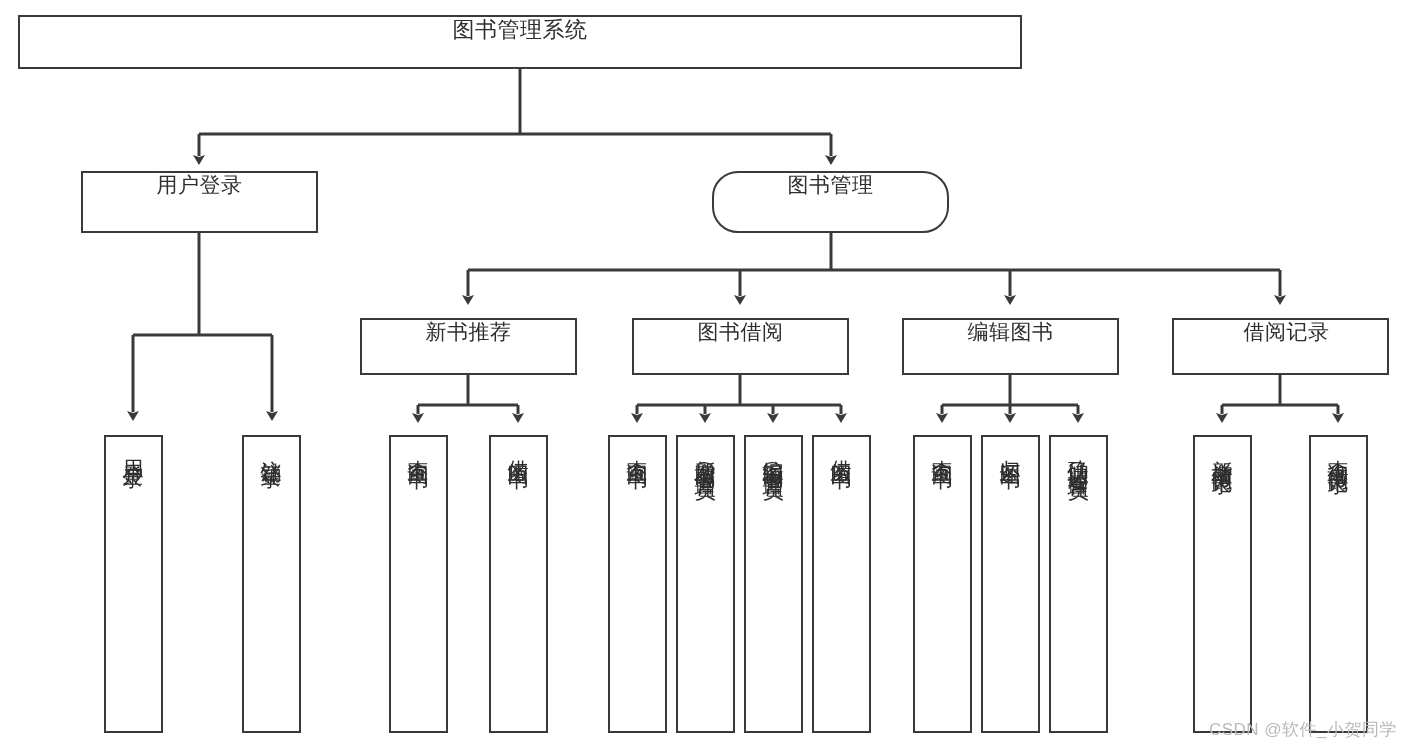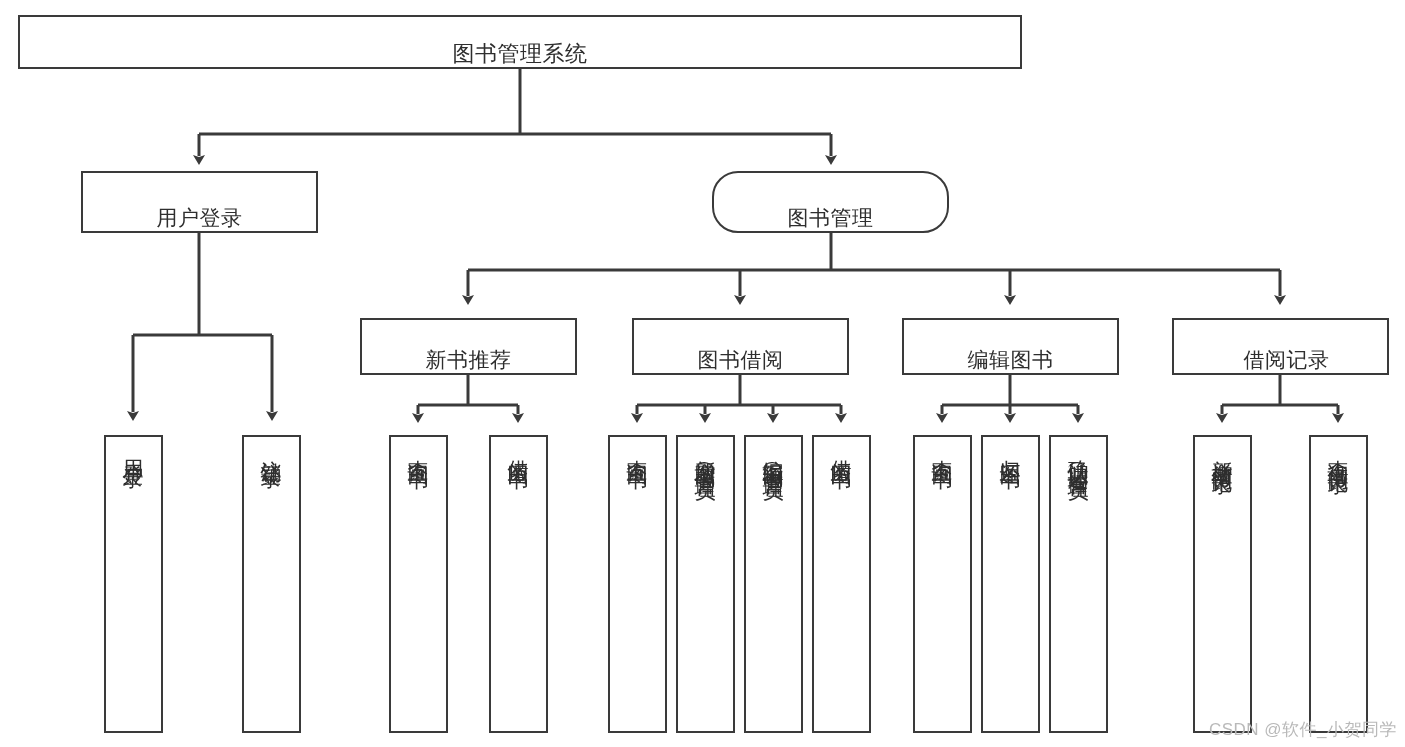--- a/index.html
+++ b/index.html
@@ -25,21 +25,21 @@
     top: 0;
     width: 1405px;
     height: 747px;
   }
   .node {
     position: absolute;
     box-sizing: border-box;
     background: #ffffff;
     border: 2px solid #3a3a3a;
     display: flex;
-    align-items: flex-end;
+    align-items: flex-start;
     justify-content: center;
     overflow: hidden;
   }
   .node-label {
     color: #2e2e2e;
     text-align: center;
     line-height: 1.18;
     letter-spacing: 0.5px;
     white-space: nowrap;
   }

